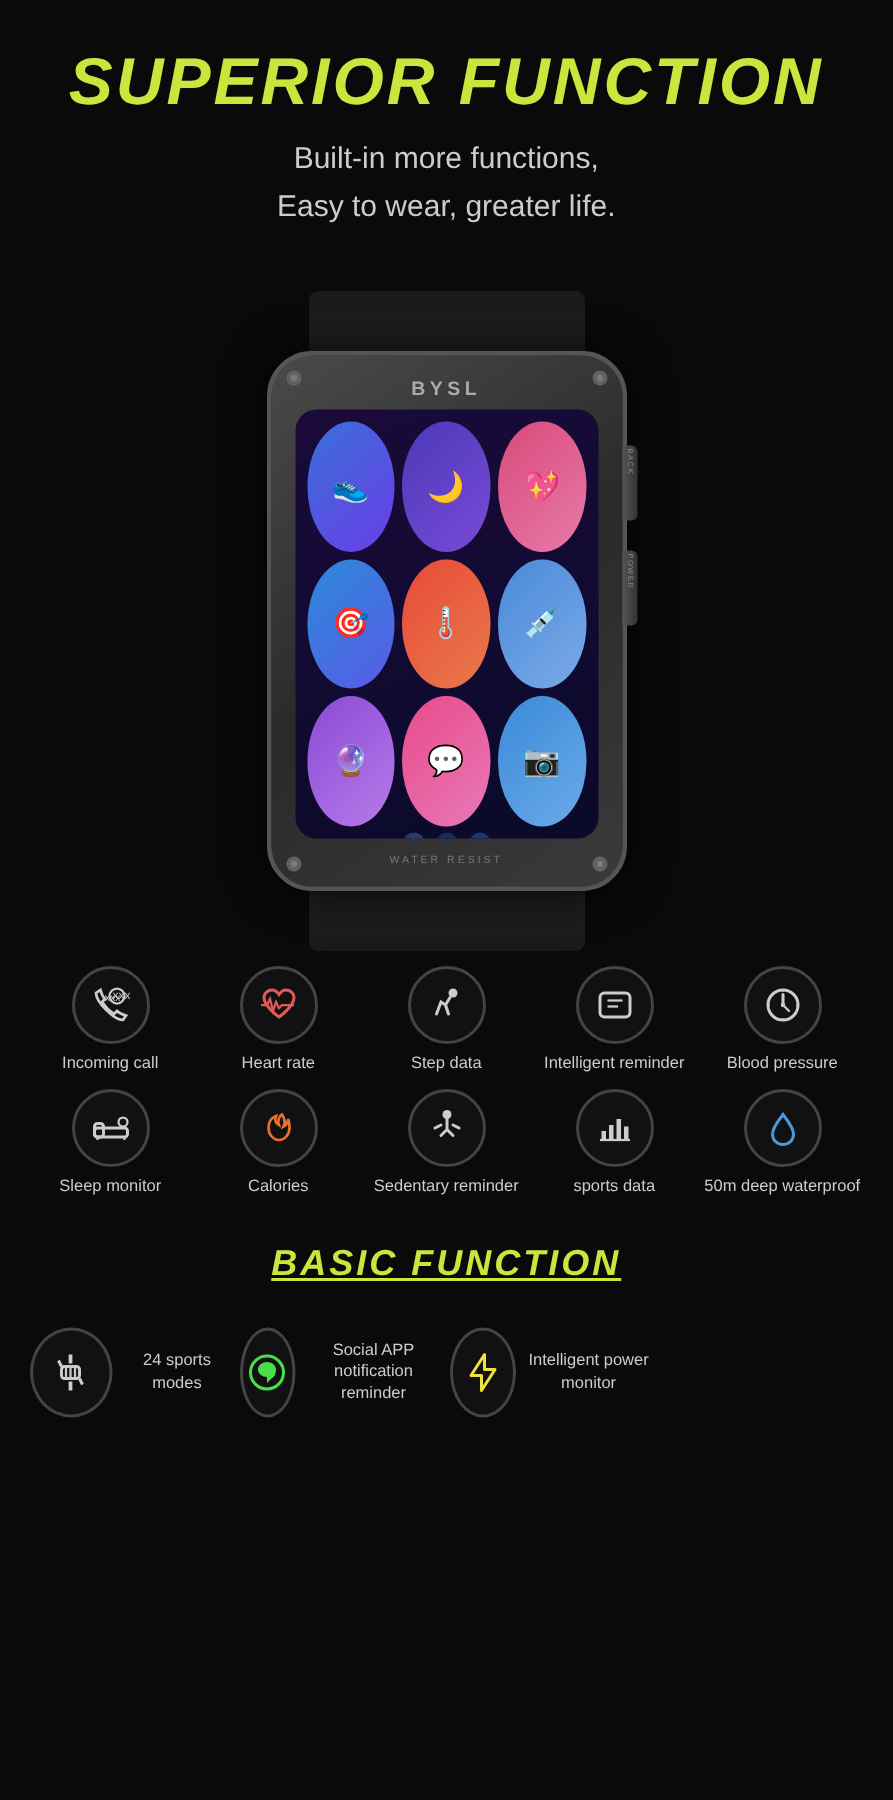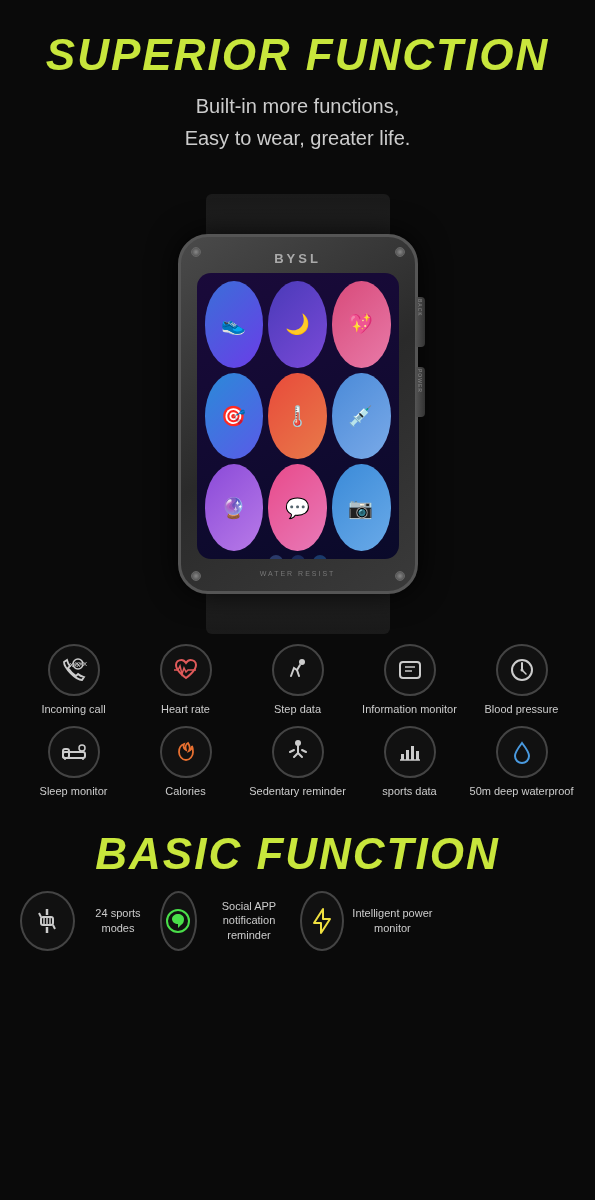--- a/index.html
+++ b/index.html
@@ -89,27 +89,28 @@
       line-height: 1.3;
       text-align: center;
     }
 
     
     .basic-section {
       padding: 20px 20px 20px;
       text-align: center;
     }
     .basic-title {
-      font-size: 44px;
+      font-size: 24px;
       font-weight: 900;
       color: #c8e63c;
       letter-spacing: 2px;
       text-transform: uppercase;
       font-style: italic;
-      margin-bottom: 12px;
+      margin-bottom: 28px;
+      text-decoration: underline;
     }
     .basic-grid {
       display: grid;
       grid-template-columns: repeat(4, 1fr);
       gap: 10px 5px;
       text-align: center;
     }
     .basic-item {
       display: flex;
       flex-direction: row;
@@ -237,21 +238,21 @@
     </div>
 
     <div class="feature-item">
       <div class="feature-icon-circle">
         <svg width="28" height="28" viewBox="0 0 28 28">
           <rect x="4" y="6" width="20" height="16" rx="3" fill="none" stroke="#ccc" stroke-width="2"></rect>
           <line x1="9" y1="11" x2="19" y2="11" stroke="#ccc" stroke-width="1.5"></line>
           <line x1="9" y1="15" x2="16" y2="15" stroke="#ccc" stroke-width="1.5"></line>
         </svg>
       </div>
-      <div class="feature-label">Information monitor</div>
+      <div class="feature-label">Intelligent reminder</div>
     </div>
 
     <div class="feature-item">
       <div class="feature-icon-circle">
         <svg width="28" height="28" viewBox="0 0 28 28">
           <circle cx="14" cy="14" r="10" fill="none" stroke="#ccc" stroke-width="2"></circle>
           <circle cx="14" cy="14" r="1.5" fill="#ccc"></circle>
           <line x1="14" y1="14" x2="14" y2="7" stroke="#ccc" stroke-width="2" stroke-linecap="round"></line>
           <line x1="14" y1="14" x2="18" y2="18" stroke="#ccc" stroke-width="1.5" stroke-linecap="round"></line>
           <path d="M14 4 L14 5 M14 23 L14 24 M4 14 L5 14 M23 14 L24 14" stroke="#ccc" stroke-width="1.5"></path>

